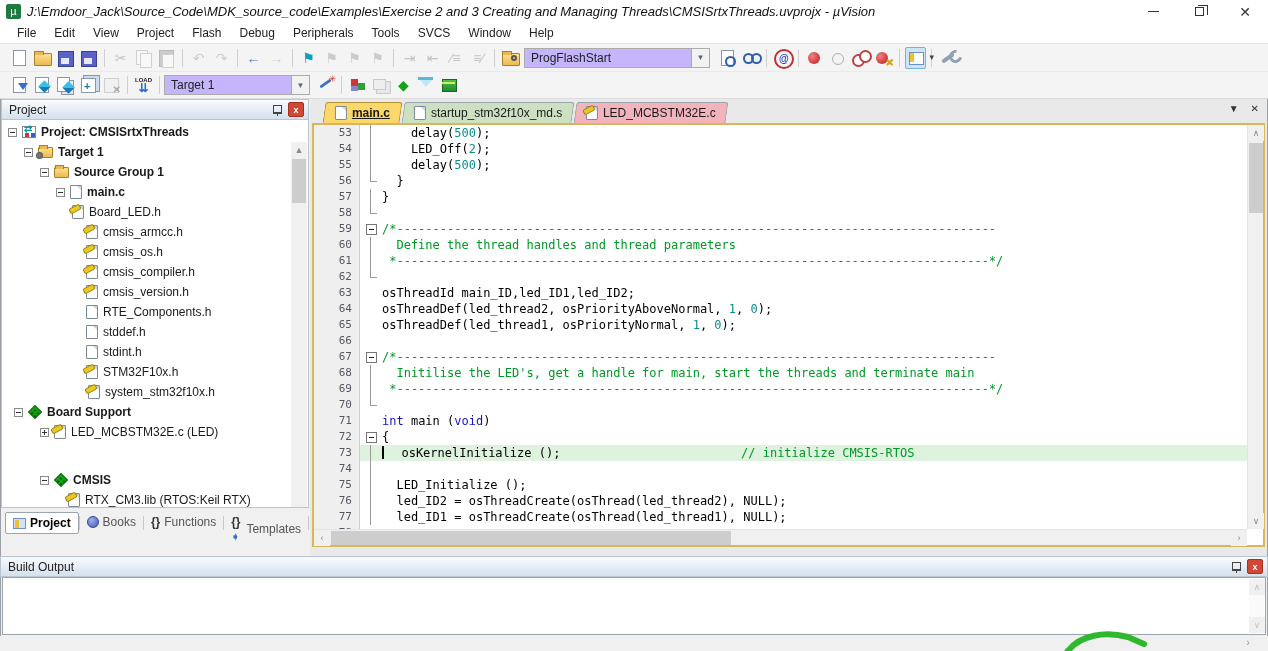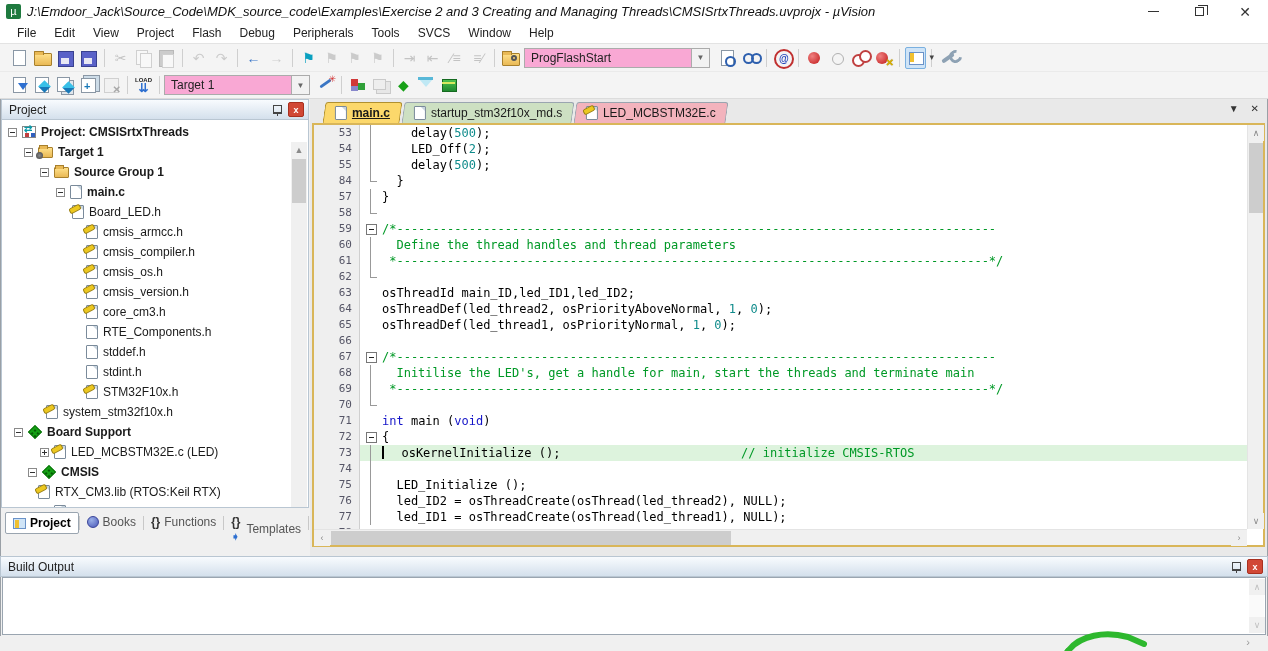--- a/index.html
+++ b/index.html
@@ -23,21 +23,21 @@
   
   #menubar{position:absolute;left:0;top:23px;width:1268px;height:21px;background:#fff;border-bottom:1px solid #e3e3e3;display:flex;align-items:center;padding-left:8px;}
   #menubar .mi{padding:2px 9px;color:#222;cursor:default;}
   
   .toolbar{position:absolute;left:0;width:1268px;background:#f4f4f4;display:flex;align-items:center;padding-left:8px;}
   #tb1{top:44px;height:28px;border-bottom:1px solid #eaeaea;}
   #tb2{top:72px;height:27px;border-bottom:1px solid #dcdcdc;}
   .tbsep{width:1px;height:18px;background:#cfcfcf;margin:0 4px;flex:none;}
   .tico{width:21px;height:22px;display:inline-flex;align-items:center;justify-content:center;position:relative;font-size:14px;flex:none;margin:0 1px;}
   .tico.dis{opacity:.45;filter:grayscale(1);}
-  .combo{height:20px;background:#f9a8d4;border:1px solid #ababab;display:flex;align-items:center;padding:0 6px;font-size:12px;color:#222;}
+  .combo{height:20px;background:#c4b5fd;border:1px solid #ababab;display:flex;align-items:center;padding:0 6px;font-size:12px;color:#222;}
   .combo-arrow{width:18px;height:20px;border:1px solid #ababab;border-left:none;background:#f2f2f2;display:flex;align-items:center;justify-content:center;font-size:8px;color:#666;}
   
   .sh{position:absolute;}
   .i-new-file::before,.i-search-doc::before,.i-translate::before{content:"";position:absolute;left:4px;top:3px;width:11px;height:14px;background:#fff;border:1px solid #8a97a5;}
   .i-search-doc::after{content:"";position:absolute;left:8px;top:9px;width:7px;height:7px;border:2px solid #2d5fae;border-radius:50%;}
   .i-translate::after{content:"";position:absolute;left:9px;top:9px;width:0;height:0;border:5px solid transparent;border-top:7px solid #2d6fd0;}
   .i-open-file::before,.i-find-in-files::before{content:"";position:absolute;left:2px;top:6px;width:16px;height:11px;background:linear-gradient(#ffe08a,#e9b955);border:1px solid #a8802c;border-radius:1px;}
   .i-open-file::after,.i-find-in-files::after{content:"";position:absolute;left:2px;top:4px;width:8px;height:3px;background:#e9b955;border:1px solid #a8802c;border-bottom:none;border-radius:1px 1px 0 0;}
   .i-find-in-files .sh{left:11px;top:8px;width:6px;height:6px;border:2px solid #555;border-radius:50%;}
   .i-save::before,.i-save-all::before{content:"";position:absolute;left:3px;top:4px;width:14px;height:14px;background:#5a62c8;border:1px solid #39418f;}
@@ -363,36 +363,31 @@
           <span class="lbl">Board_LED.h</span>
         </div>
         <div class="trow" style="padding-left: 70px;">
           <span class="expander none"></span>
           <span class="ic ic-dockey"></span>
           <span class="lbl">cmsis_armcc.h</span>
         </div>
         <div class="trow" style="padding-left: 70px;">
           <span class="expander none"></span>
           <span class="ic ic-dockey"></span>
+          <span class="lbl">cmsis_os.h</span>
+        </div>
+        <div class="trow" style="padding-left: 70px;">
+          <span class="expander none"></span>
+          <span class="ic ic-dockey"></span>
           <span class="lbl">cmsis_compiler.h</span>
         </div>
         <div class="trow" style="padding-left: 70px;">
           <span class="expander none"></span>
           <span class="ic ic-dockey"></span>
-          <span class="lbl">cmsis_os.h</span>
-        </div>
-        <div class="trow" style="padding-left: 70px;">
-          <span class="expander none"></span>
-          <span class="ic ic-dockey"></span>
           <span class="lbl">cmsis_version.h</span>
-        </div>
-        <div class="trow" style="padding-left: 70px;">
-          <span class="expander none"></span>
-          <span class="ic ic-dockey"></span>
-          <span class="lbl">core_cm3.h</span>
         </div>
         <div class="trow" style="padding-left: 70px;">
           <span class="expander none"></span>
           <span class="ic ic-doc"></span>
           <span class="lbl">RTE_Components.h</span>
         </div>
         <div class="trow" style="padding-left: 70px;">
           <span class="expander none"></span>
           <span class="ic ic-doc"></span>
           <span class="lbl">stddef.h</span>
@@ -400,41 +395,41 @@
         <div class="trow" style="padding-left: 70px;">
           <span class="expander none"></span>
           <span class="ic ic-doc"></span>
           <span class="lbl">stdint.h</span>
         </div>
         <div class="trow" style="padding-left: 70px;">
           <span class="expander none"></span>
           <span class="ic ic-dockey"></span>
           <span class="lbl">STM32F10x.h</span>
         </div>
-        <div class="trow" style="padding-left: 30px;">
+        <div class="trow" style="padding-left: 72px;">
           <span class="expander none"></span>
           <span class="ic ic-dockey"></span>
           <span class="lbl">system_stm32f10x.h</span>
         </div>
         <div class="trow b" style="padding-left: 12px;">
           <span class="expander minus"></span>
           <span class="ic ic-diamond"></span>
           <span class="lbl">Board Support</span>
         </div>
         <div class="trow" style="padding-left: 38px;">
           <span class="expander plus"></span>
           <span class="ic ic-dockey"></span>
           <span class="lbl">LED_MCBSTM32E.c (LED)</span>
         </div>
-        <div class="trow b" style="padding-left: 26px;">
+        <div class="trow b" style="padding-left: 38px; margin-top: 28px;">
           <span class="expander minus"></span>
           <span class="ic ic-diamond"></span>
           <span class="lbl">CMSIS</span>
         </div>
-        <div class="trow" style="padding-left: 22px; align-items: center;">
+        <div class="trow" style="padding-left: 52px; align-items: center;">
           <span class="expander none"></span>
           <span class="ic ic-dockey"></span>
           <span class="lbl">RTX_CM3.lib (RTOS:Keil RTX)</span>
         </div>
         <div class="trow" style="padding-left: 38px;">
           <span class="expander plus"></span>
           <span class="ic ic-doc"></span>
           <span class="lbl">RTX_Conf_CM.c (RTOS:Keil RTX)</span>
         </div>
       </div>
@@ -490,21 +485,21 @@
     </div>
   <div id="edit-tab-ctrl">
     <span class="tc">▼</span>
     <span class="tc">✕</span>
   </div>
   <div id="edit-frame">
     <div id="code-view">
         <div class="cline"><span class="ln">53</span><span class="body"><span class="fold m"></span><span class="codetxt"><span class="tk-p">    delay(</span><span class="tk-n">500</span><span class="tk-p">);</span></span></span></div>
         <div class="cline"><span class="ln">54</span><span class="body"><span class="fold m"></span><span class="codetxt"><span class="tk-p">    LED_Off(</span><span class="tk-n">2</span><span class="tk-p">);</span></span></span></div>
         <div class="cline"><span class="ln">55</span><span class="body"><span class="fold m"></span><span class="codetxt"><span class="tk-p">    delay(</span><span class="tk-n">500</span><span class="tk-p">);</span></span></span></div>
-        <div class="cline"><span class="ln">84</span><span class="body"><span class="fold e"></span><span class="codetxt"><span class="tk-p">  }</span></span></span></div>
+        <div class="cline"><span class="ln">56</span><span class="body"><span class="fold e"></span><span class="codetxt"><span class="tk-p">  }</span></span></span></div>
         <div class="cline"><span class="ln">57</span><span class="body"><span class="fold m"></span><span class="codetxt"><span class="tk-p">}</span></span></span></div>
         <div class="cline"><span class="ln">58</span><span class="body"><span class="fold e"></span><span class="codetxt"></span></span></div>
         <div class="cline"><span class="ln">59</span><span class="body"><span class="fold s"></span><span class="codetxt"><span class="tk-c">/*-----------------------------------------------------------------------------------</span></span></span></div>
         <div class="cline"><span class="ln">60</span><span class="body"><span class="fold m"></span><span class="codetxt"><span class="tk-c">  Define the thread handles and thread parameters</span></span></span></div>
         <div class="cline"><span class="ln">61</span><span class="body"><span class="fold m"></span><span class="codetxt"><span class="tk-c"> *----------------------------------------------------------------------------------*/</span></span></span></div>
         <div class="cline"><span class="ln">62</span><span class="body"><span class="fold e"></span><span class="codetxt"></span></span></div>
         <div class="cline"><span class="ln">63</span><span class="body"><span class="fold "></span><span class="codetxt"><span class="tk-p">osThreadId main_ID,led_ID1,led_ID2;</span></span></span></div>
         <div class="cline"><span class="ln">64</span><span class="body"><span class="fold "></span><span class="codetxt"><span class="tk-p">osThreadDef(led_thread2, osPriorityAboveNormal, </span><span class="tk-n">1</span><span class="tk-p">, </span><span class="tk-n">0</span><span class="tk-p">);</span></span></span></div>
         <div class="cline"><span class="ln">65</span><span class="body"><span class="fold "></span><span class="codetxt"><span class="tk-p">osThreadDef(led_thread1, osPriorityNormal, </span><span class="tk-n">1</span><span class="tk-p">, </span><span class="tk-n">0</span><span class="tk-p">);</span></span></span></div>
         <div class="cline"><span class="ln">66</span><span class="body"><span class="fold "></span><span class="codetxt"></span></span></div>

